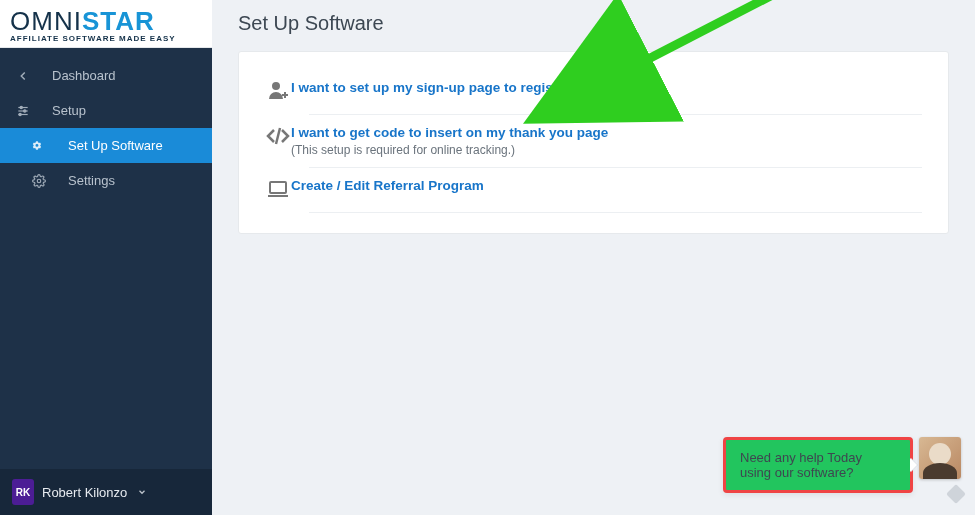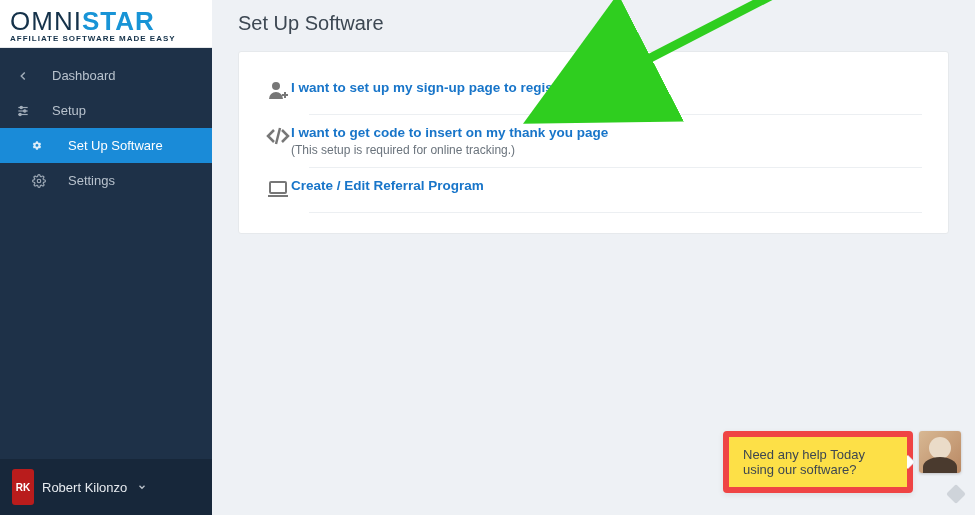--- a/index.html
+++ b/index.html
@@ -11,40 +11,40 @@
   .logo-box { background: #ffffff; padding: 6px 10px 4px; border-bottom: 1px solid #e5e8eb; }
   .logo-main { font-family: "Arial Narrow", Arial, sans-serif; font-size: 26px; letter-spacing: 1px; font-weight: 400; color: #15324a; display: flex; align-items: baseline; }
   .logo-main .accent { color: #1894d6; font-weight: 700; text-align: right; }
   .logo-tag { font-size: 8px; letter-spacing: 1px; color: #15324a; font-weight: 700; margin-top: -3px; }
   .nav { flex: 1; padding-top: 10px; }
   .nav-item { display: flex; align-items: center; gap: 22px; padding: 10px 16px; font-size: 13px; color: #b8c2cd; cursor: pointer; }
   .nav-sub { padding-left: 32px; }
   .nav-item.active { background: #1a8bd8; color: #ffffff; }
   .nav-icon { width: 14px; height: 14px; display: inline-flex; align-items: center; justify-content: center; opacity: 0.85; }
   .user-bar { display: flex; align-items: center; gap: 8px; padding: 10px 12px; background: #17273a; font-size: 13px; color: #e6eaef; }
-  .avatar { width: 22px; height: 36px; border-radius: 3px; background: #b91c1c; color: #fff; font-size: 10px; font-weight: 700; display: flex; align-items: center; justify-content: center; }
+  .avatar { width: 22px; height: 26px; border-radius: 3px; background: #4c1d95; color: #fff; font-size: 10px; font-weight: 700; display: flex; align-items: center; justify-content: center; }
   .chev-down { margin-left: 2px; opacity: 0.8; }
 
   
   .main { flex: 1; padding: 10px 26px 20px; position: relative; }
   .page-title { font-size: 20px; color: #3c4752; font-weight: 400; margin: 2px 0 16px; }
   .card { background: #ffffff; border: 1px solid #e6e9ec; border-radius: 3px; padding: 18px 26px 20px; }
   .option { display: flex; align-items: flex-start; padding: 10px 0; }
   .option-icon { width: 26px; height: 26px; color: #777; display: flex; align-items: center; justify-content: center; flex: 0 0 26px; margin-top: -2px; }
   .option-icon svg { width: 24px; height: 24px; }
   .option-text .link { color: #1875c9; font-size: 13.5px; font-weight: 600; }
   .option-text .note { color: #6a737c; font-size: 12px; margin-top: 3px; }
   .option-divider { border: none; border-top: 1px solid #eceff2; margin-left: 44px; }
 
   
   .arrow-overlay { position: absolute; top: 0; left: 0; pointer-events: none; }
 
   
   .chat-wrap { position: absolute; bottom: 22px; right: 14px; display: flex; align-items: flex-start; gap: 6px; }
-  .chat-bubble { background: #fde047; border: 6px solid #ef4444; border-radius: 4px; box-shadow: 0 2px 6px rgba(0,0,0,0.08); padding: 10px 14px; font-size: 13px; color: #3e4750; width: 190px; position: relative; }
+  .chat-bubble { background: #22c55e; border: 3px solid #ef4444; border-radius: 4px; box-shadow: 0 2px 6px rgba(0,0,0,0.08); padding: 10px 14px; font-size: 13px; color: #3e4750; width: 190px; position: relative; }
   .chat-bubble::after { content: ""; position: absolute; right: -7px; top: 18px; width: 0; height: 0; border-top: 7px solid transparent; border-bottom: 7px solid transparent; border-left: 7px solid #ffffff; filter: drop-shadow(1px 0 0 #dde2e7); }
   .chat-avatar { width: 42px; height: 42px; border-radius: 3px; background: linear-gradient(135deg,#d8b893,#b98863); box-shadow: 0 1px 3px rgba(0,0,0,0.2); position: relative; overflow: hidden; }
   .chat-avatar::before { content: ""; position: absolute; top: 6px; left: 10px; width: 22px; height: 22px; border-radius: 50%; background: #eadbc8; }
   .chat-avatar::after { content: ""; position: absolute; bottom: -4px; left: 4px; width: 34px; height: 20px; border-radius: 50% 50% 0 0; background: #4a3a2e; }
   .chat-diamond { position: absolute; right: 12px; bottom: 14px; width: 14px; height: 14px; background: #cfd4da; transform: rotate(45deg); border-radius: 2px; }
 </style>
 </head>
 <body>
 
 <div class="app">

